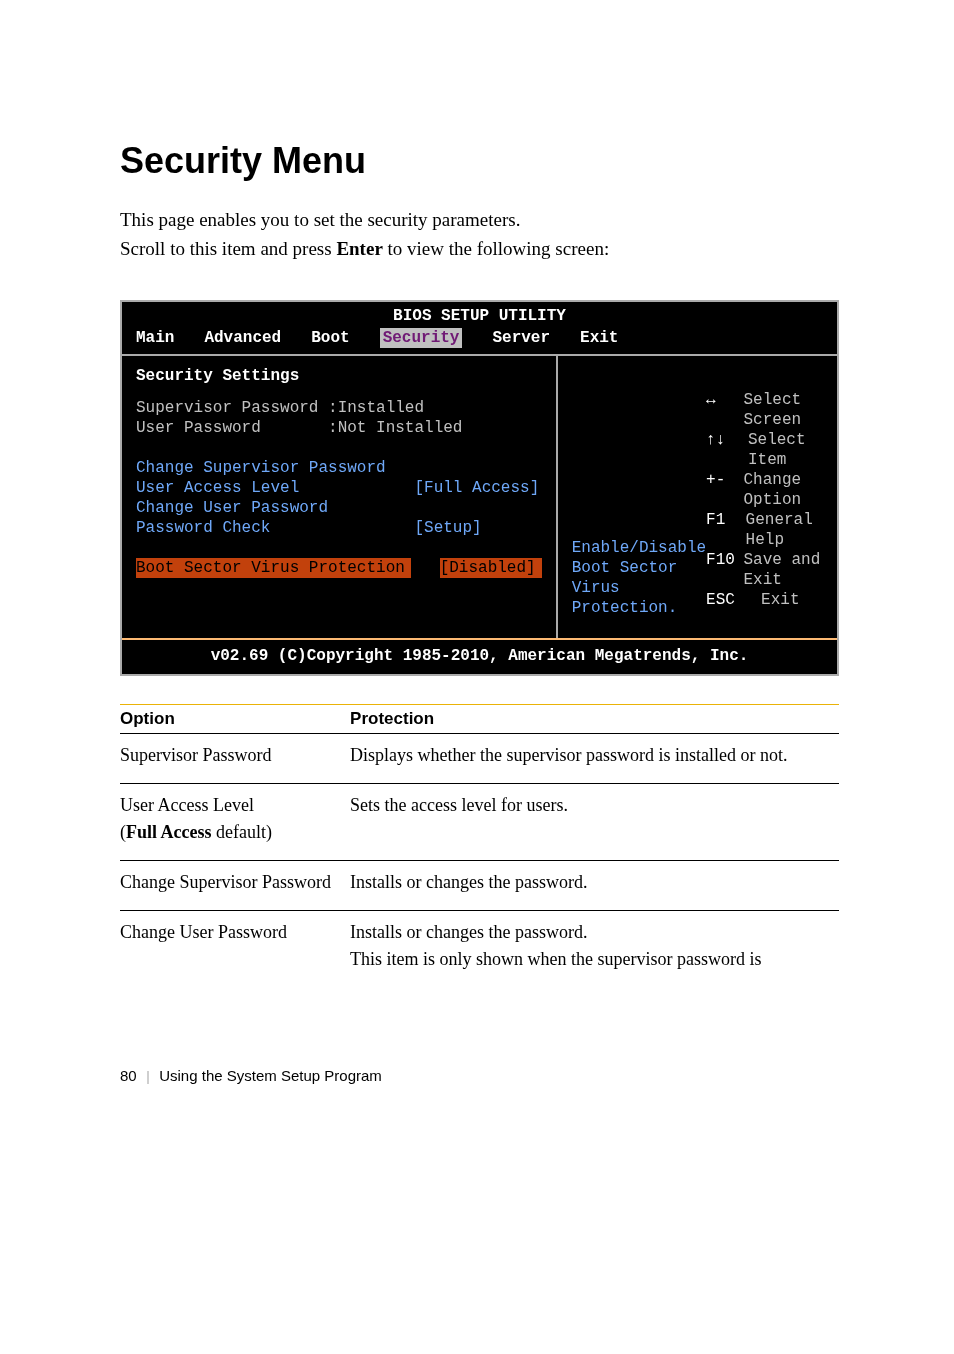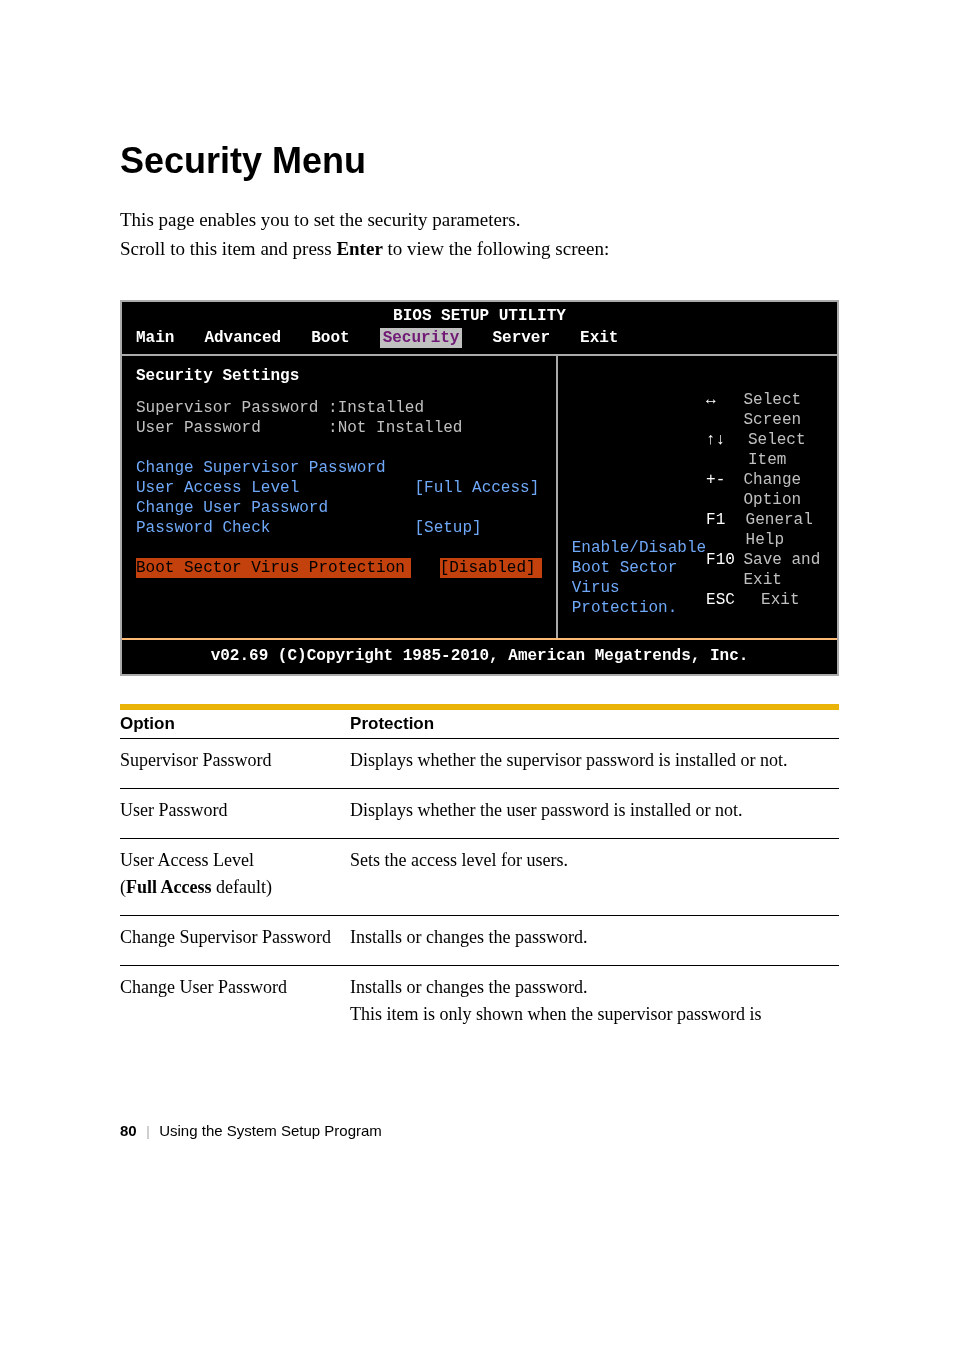--- a/index.html
+++ b/index.html
@@ -99,41 +99,41 @@
   table.opts {
     width: 100%;
     border-collapse: collapse;
     margin-top: 28px;
     font-size: 18px;
   }
   table.opts th {
     font-family: Helvetica, Arial, sans-serif;
     font-weight: bold;
     text-align: left;
-    border-top: 6px solid #eab308;
+    border-top: 1px solid #eab308;
     border-bottom: 1px solid #000;
     padding: 4px 6px 4px 0;
     vertical-align: top;
     font-size: 17px;
   }
   table.opts td {
     border-bottom: 1px solid #000;
     padding: 8px 6px 14px 0;
     vertical-align: top;
     text-align: justify;
     line-height: 1.5;
   }
   table.opts td.opt-cell { width: 32%; }
   .footer {
     margin-top: 80px;
     font-size: 15px;
   }
   .footer .pn {
     font-family: Helvetica, Arial, sans-serif;
-    font-weight: bold;
+    font-weight: normal;
     margin-top: 8px;
   }
   .footer .sep { color: #888; margin: 0 6px; }
   .footer .sect {
     font-family: Helvetica, Arial, sans-serif;
   }
 </style>
 </head>
 <body>
 
@@ -209,24 +209,20 @@
     <tbody>
         <tr>
       <th>Option</th>
       <th>Protection</th>
     </tr>
     <tr>
       <td class="opt-cell">Supervisor Password</td>
       <td>Displays whether the supervisor password is installed or not.</td>
     </tr>
     <tr>
-      <td class="opt-cell">User Password</td>
-      <td>Displays whether the user password is installed or not.</td>
-    </tr>
-    <tr>
       <td class="opt-cell">
         <span>User Access Level</span><br>
         <span>(</span><b>Full Access</b><span> default)</span>
       </td>
       <td>Sets the access level for users.</td>
     </tr>
     <tr>
       <td class="opt-cell">Change Supervisor Password</td>
       <td>Installs or changes the password.</td>
     </tr>

